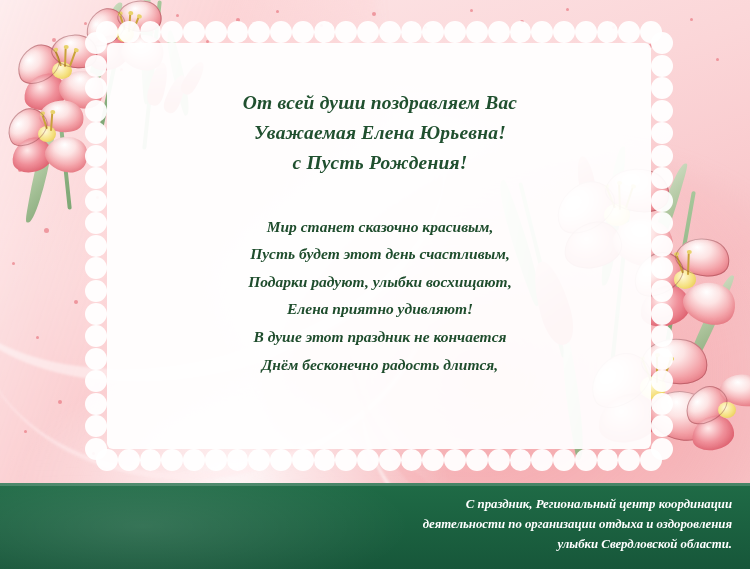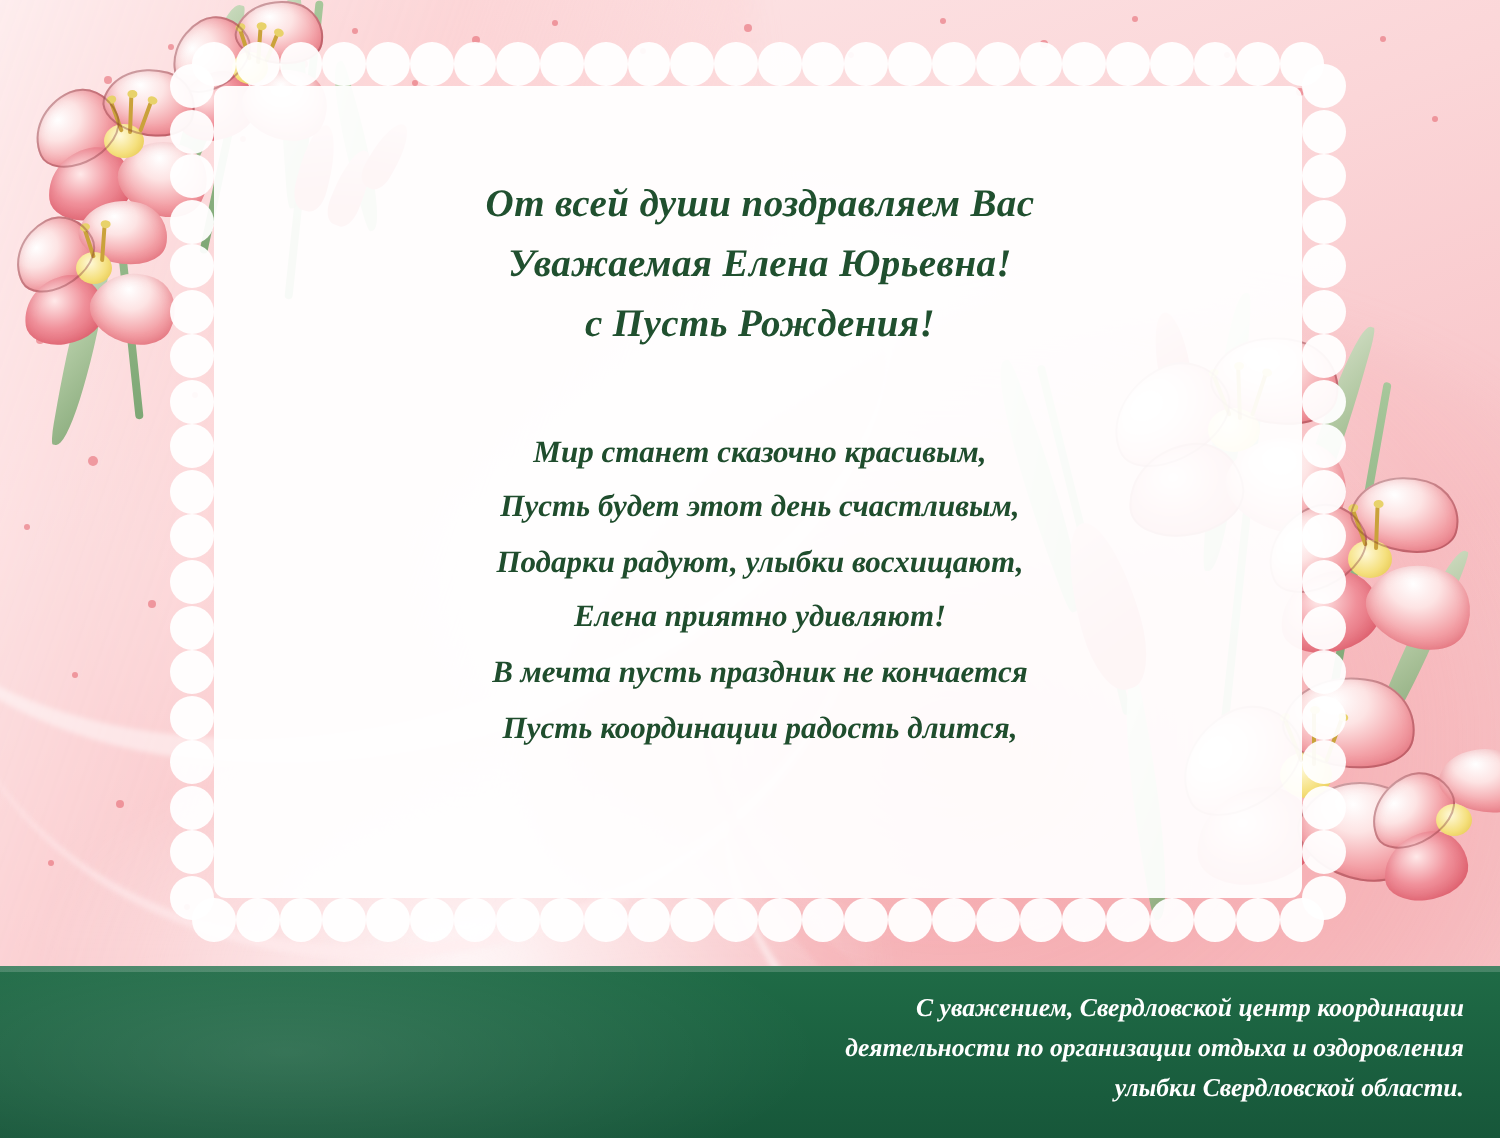--- a/index.html
+++ b/index.html
@@ -465,27 +465,27 @@
     <div class="salutation">
       <div>От всей души поздравляем Вас</div>
       <div>Уважаемая Елена Юрьевна!</div>
       <div>с Пусть Рождения!</div>
     </div>
     <div class="poem">
       <div>Мир станет сказочно красивым,</div>
       <div>Пусть будет этот день счастливым,</div>
       <div>Подарки радуют, улыбки восхищают,</div>
       <div>Елена приятно удивляют!</div>
-      <div>В мечта пусть праздник не кончается</div>
-      <div>Пусть координации радость длится,</div>
+      <div>В душе этот праздник не кончается</div>
+      <div>Днём бесконечно радость длится,</div>
     </div>
   </div>
 
   <div class="footer">
     <div class="footer-veil"></div>
     <div class="footer-text">
-      <div>С уважением, Свердловской центр координации</div>
+      <div>С праздник, Региональный центр координации</div>
       <div>деятельности по организации отдыха и оздоровления</div>
       <div>улыбки Свердловской области.</div>
     </div>
   </div>
 
 </div>
 
 </body></html>

